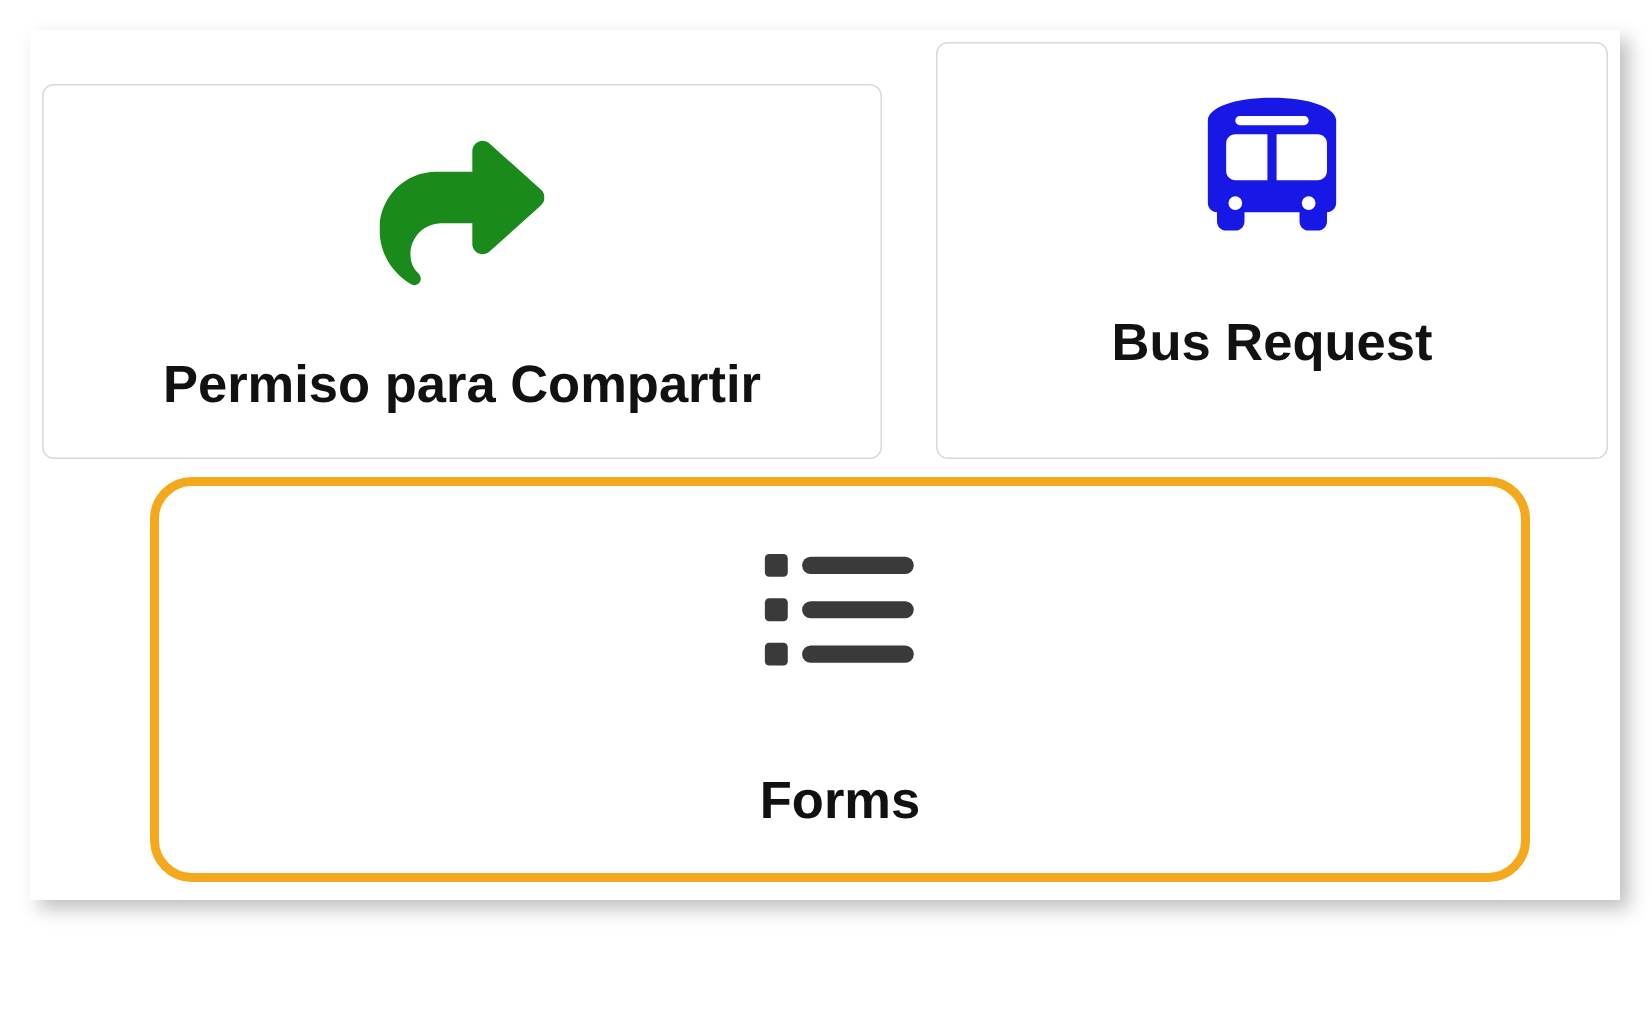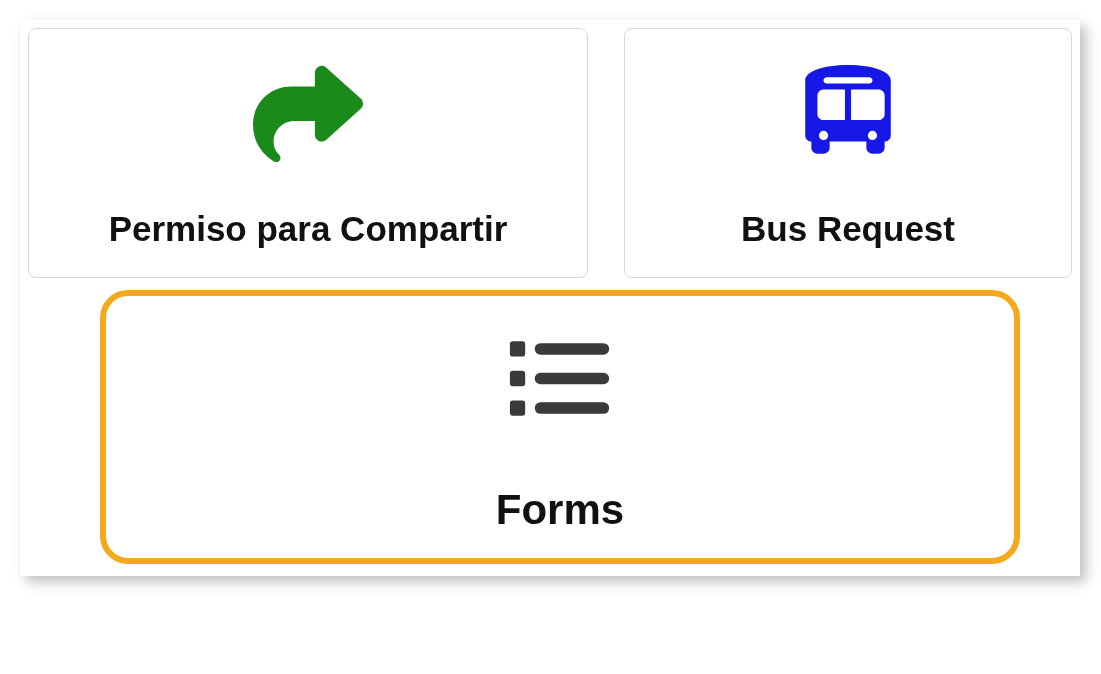--- a/index.html
+++ b/index.html
@@ -31,20 +31,21 @@
       display: flex;
       flex-direction: column;
       align-items: center;
       justify-content: flex-start;
       padding: 20px 10px 24px 10px;
       cursor: pointer;
       min-height: 250px;
     }
     .card-left {
       flex: 0 0 560px;
+      margin-top: 28px;
     }
     .card-right {
       flex: 1;
       margin-left: 28px;
     }
     .icon-slot {
       height: 130px;
       display: flex;
       align-items: center;
       justify-content: center;
@@ -74,21 +75,21 @@
       cursor: pointer;
       min-height: 270px;
       position: relative;
       left: 10px;
     }
     .card-highlight .icon-slot {
       height: 105px;
       margin-bottom: 55px;
     }
     .card-highlight .card-title {
-      font-size: 42px;
+      font-size: 35px;
       font-weight: 700;
     }
   </style>
 </head>
 <body>
 
 <div class="container">
   <div class="row-top">
     <div class="card card-left">
       <div class="icon-slot">

